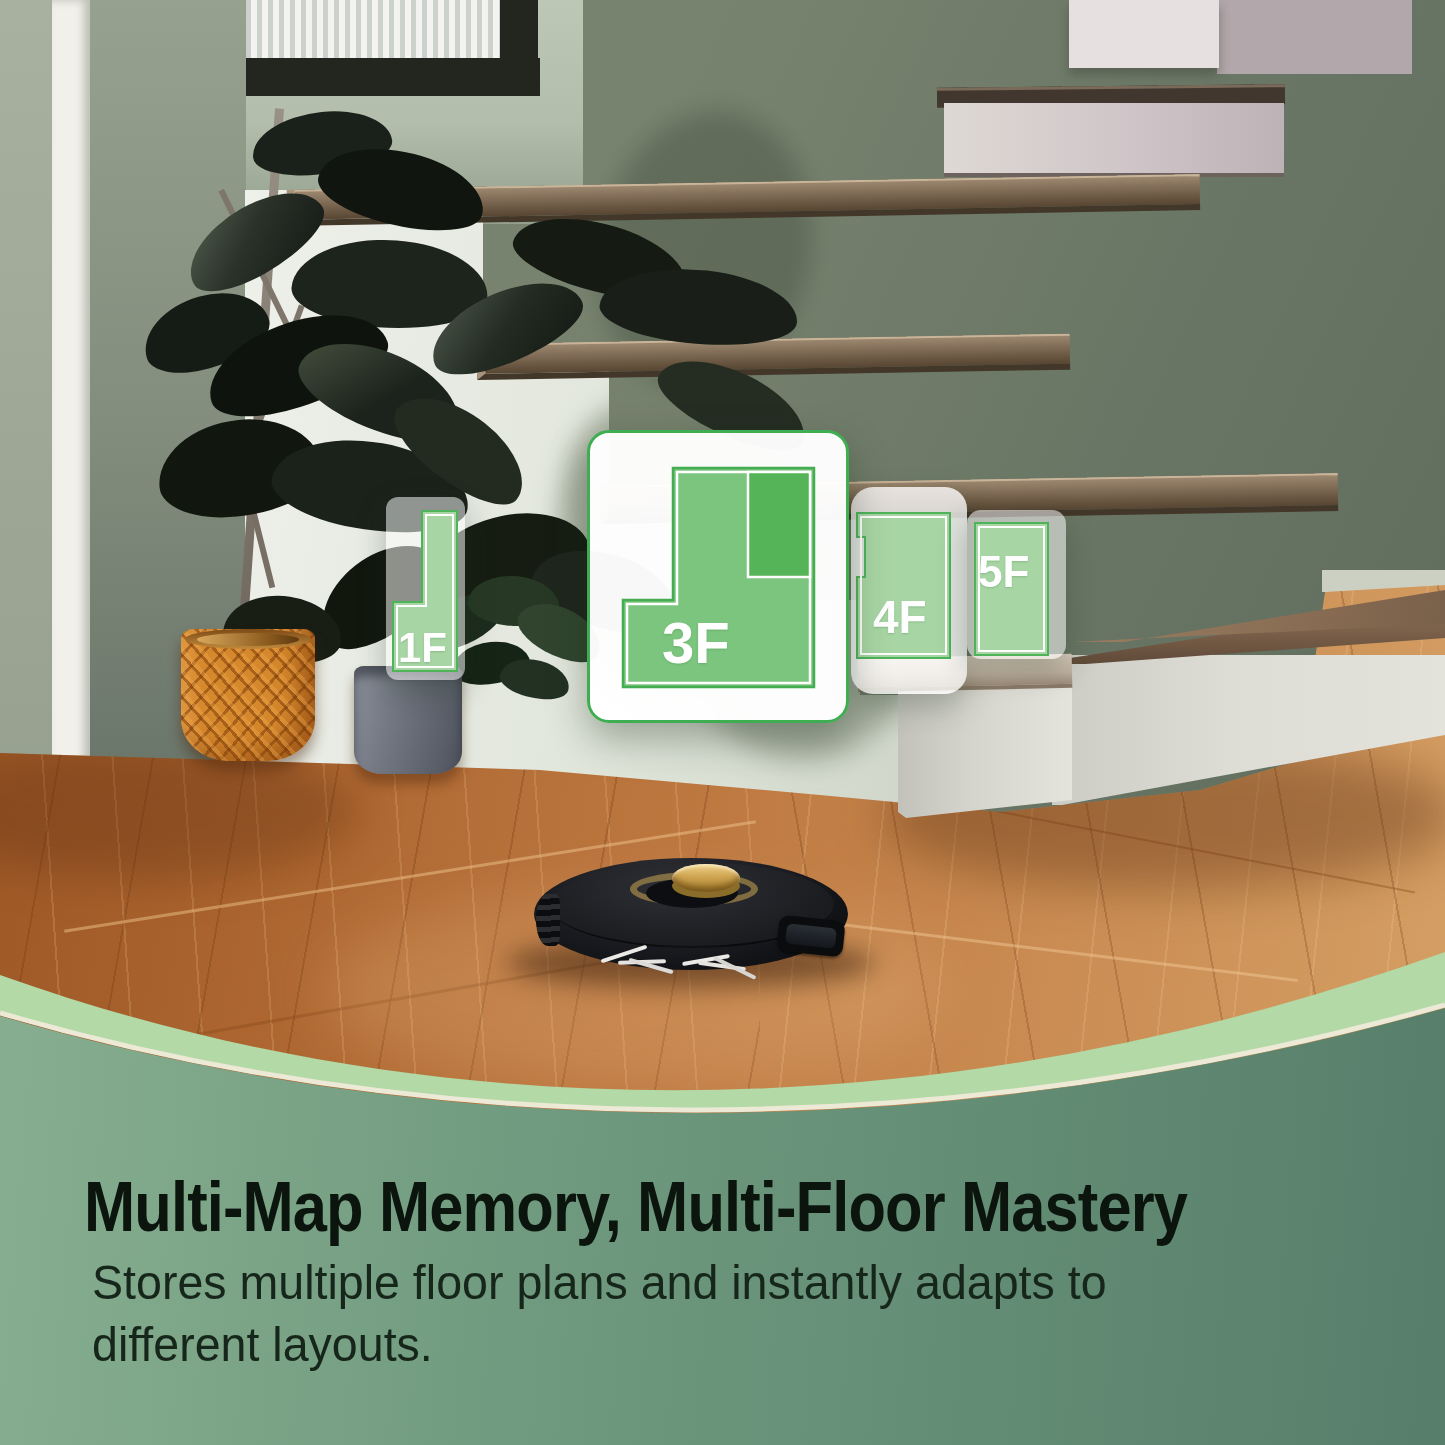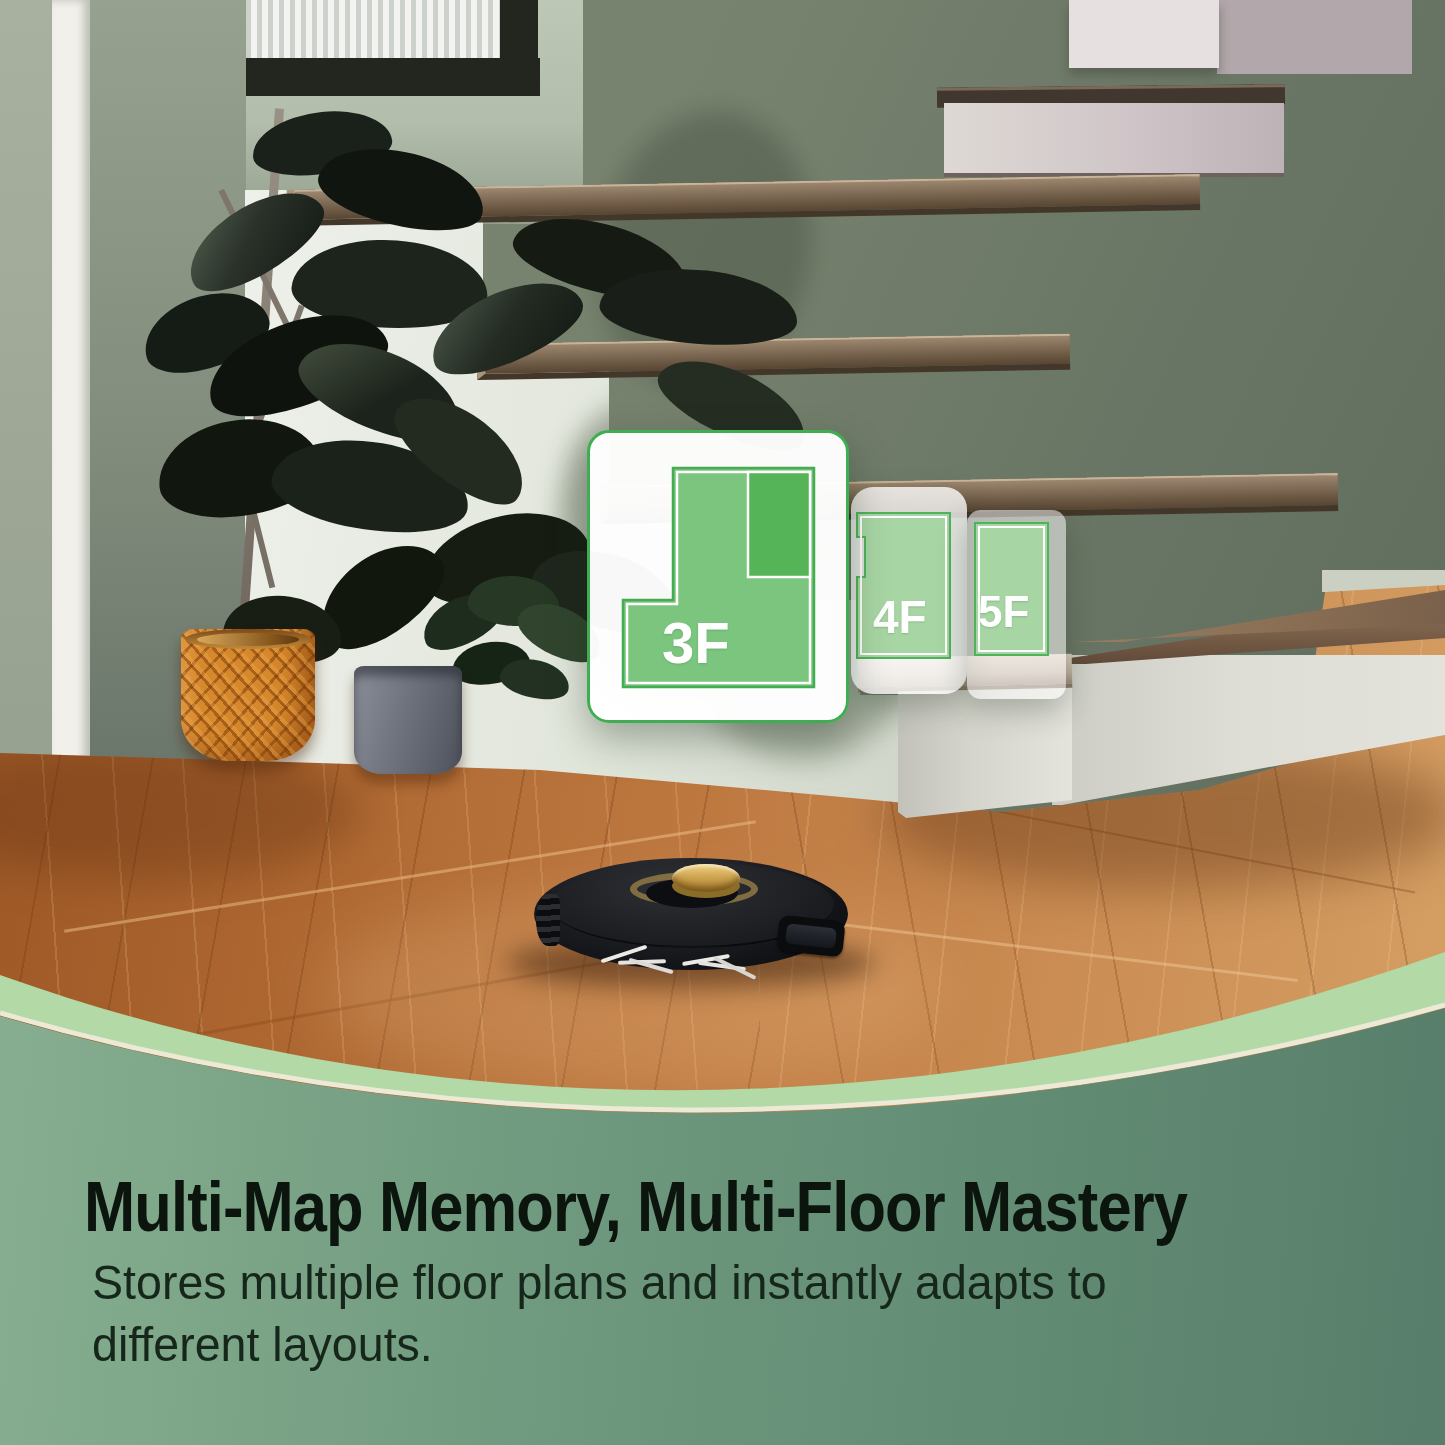--- a/index.html
+++ b/index.html
@@ -182,31 +182,38 @@
       </div>
       <div class="abs" style="left:66px;top:100px;width:48px;height:4px;background:#eceae6;border-radius:2px;transform:rotate(-18deg);"></div>
       <div class="abs" style="left:84px;top:108px;width:48px;height:4px;background:#e6e4e0;border-radius:2px;transform:rotate(-2deg);"></div>
       <div class="abs" style="left:94px;top:112px;width:46px;height:4px;background:#dcdad6;border-radius:2px;transform:rotate(16deg);"></div>
       <div class="abs" style="left:148px;top:106px;width:48px;height:4px;background:#eceae6;border-radius:2px;transform:rotate(-10deg);"></div>
       <div class="abs" style="left:164px;top:112px;width:48px;height:4px;background:#e6e4e0;border-radius:2px;transform:rotate(8deg);"></div>
       <div class="abs" style="left:178px;top:114px;width:46px;height:4px;background:#d8d6d2;border-radius:2px;transform:rotate(26deg);"></div>
     </div>
   </div>
 
+  <div class="cardf" style="left:386px;top:497px;width:79px;height:183px;border-radius:12px;background:rgba(255,255,255,.52);">
+    <svg width="79" height="183" viewBox="0 0 79 183" style="position:absolute;left:0;top:0;">
+      <polygon points="36,14 71,14 71,174 7,174 7,105 36,105" fill="#a8d5a4" stroke="#4fb35a" stroke-width="2"></polygon>
+      <polygon points="40,18 67,18 67,170 11,170 11,109 40,109" fill="none" stroke="#ffffff" stroke-width="2"></polygon>
+    </svg>
+    <div class="cardlabel" style="left:12px;bottom:11px;font-size:42px;">1F</div>
+  </div>
 
 
   <div class="cardf" style="left:851px;top:487px;width:116px;height:207px;border-radius:22px;background:rgba(255,255,255,.78);">
     <svg width="116" height="207" viewBox="0 0 116 207" style="position:absolute;left:0;top:0;">
       <polygon points="6,26 99,26 99,171 6,171 6,90 14,90 14,50 6,50" fill="#a8d5a4" stroke="#4fb35a" stroke-width="2"></polygon>
       <polygon points="10,30 95,30 95,167 10,167" fill="none" stroke="#ffffff" stroke-width="2"></polygon>
     </svg>
     <div class="cardlabel" style="left:22px;bottom:54px;font-size:46px;">4F</div>
   </div>
 
-  <div class="cardf" style="left:967px;top:510px;width:99px;height:189px;border-radius:14px;background:rgba(255,255,255,.52);">
+  <div class="cardf" style="left:967px;top:510px;width:99px;height:149px;border-radius:14px;background:rgba(255,255,255,.52);">
     <svg width="99" height="189" viewBox="0 0 99 189" style="position:absolute;left:0;top:0;">
       <polygon points="8,13 81,13 81,145 8,145" fill="#a8d5a4" stroke="#4fb35a" stroke-width="2"></polygon>
       <polygon points="12,17 77,17 77,141 12,141" fill="none" stroke="#ffffff" stroke-width="2"></polygon>
     </svg>
     <div class="cardlabel" style="left:11px;bottom:65px;font-size:44px;">5F</div>
   </div>
 
   <div class="cardf" style="left:587px;top:430px;width:262px;height:293px;border-radius:22px;background:rgba(255,255,255,.97);
               border:3px solid #3fae53;box-sizing:border-box;box-shadow:0 16px 38px rgba(25,45,25,.35);">
     <svg width="256" height="287" viewBox="0 0 256 287" style="position:absolute;left:0;top:0;">

